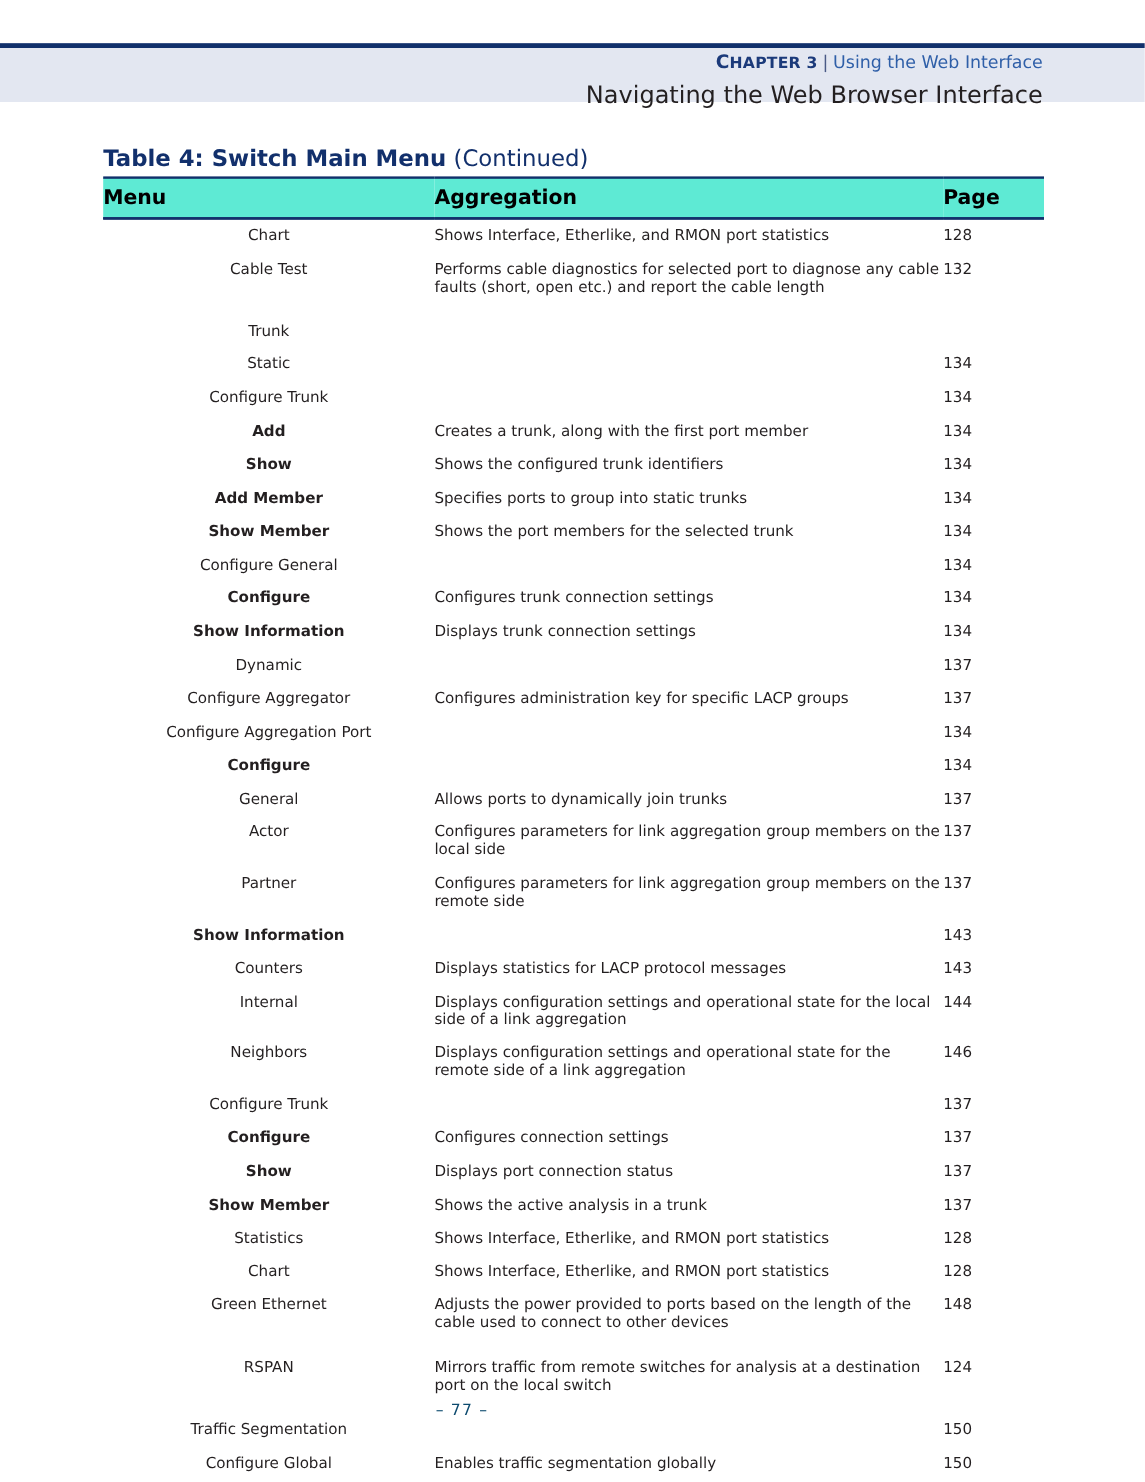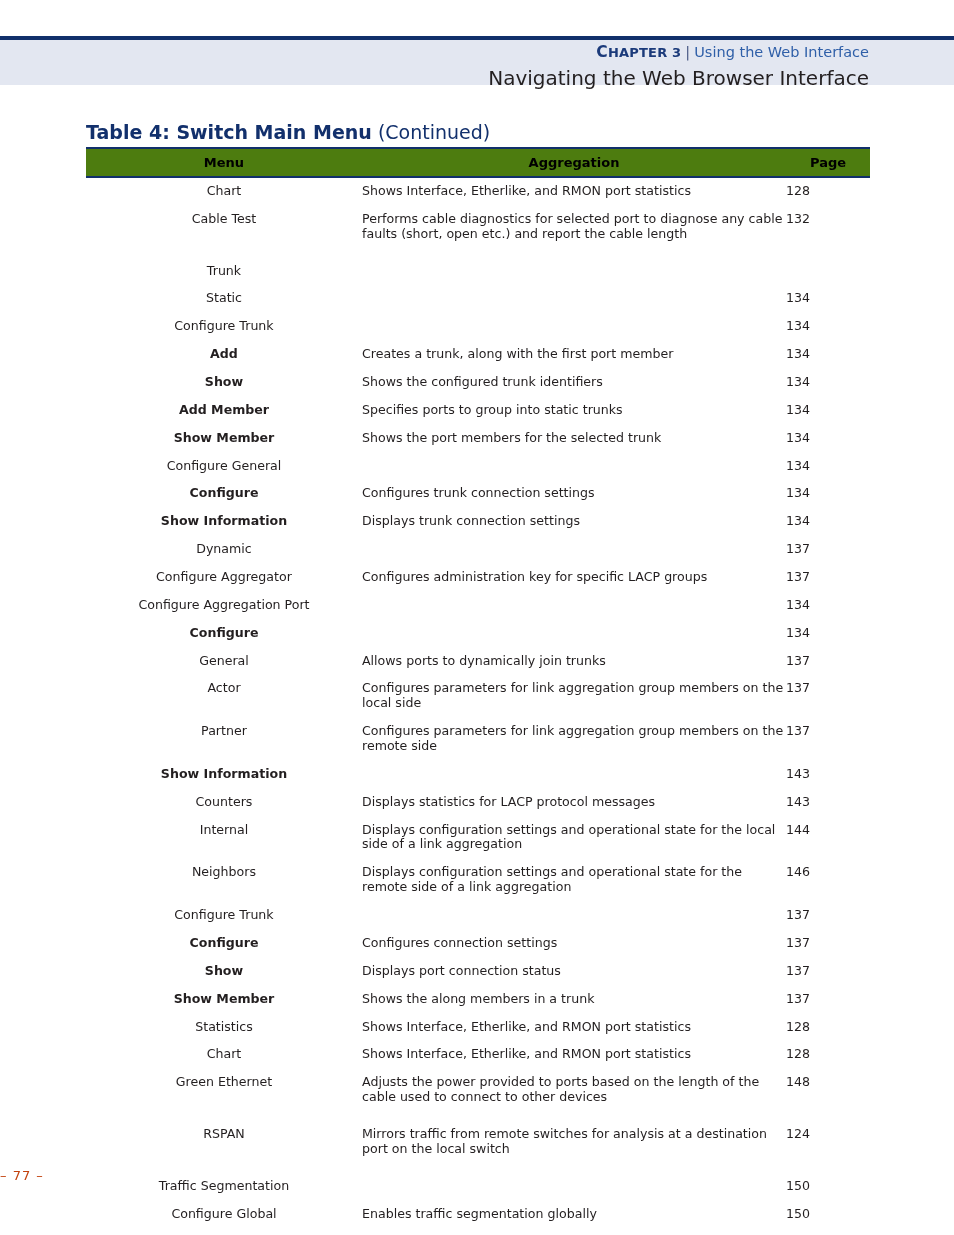--- a/index.html
+++ b/index.html
@@ -86,27 +86,27 @@
     left: 86px;
     top: 147px;
     width: 784px;
   }
   table.main {
     border-collapse: collapse;
     width: 784px;
     table-layout: fixed;
   }
   table.main thead th {
-    background: #4d7c0f;
+    background: #5eead4;
     border-top: 2.5px solid #11306b;
     border-bottom: 2.5px solid #11306b;
-    font-size: 13px;
+    font-size: 17px;
     font-weight: bold;
     color: #000000;
-    text-align: center;
+    text-align: left;
     padding: 6px 0 6px 0;
     vertical-align: middle;
   }
   col.c-menu  { width: 276px; }
   col.c-desc  { width: 424px; }
   col.c-page  { width: 84px;  }
 
   th.h-menu { padding-left: 2px; }
   th.h-desc { padding-left: 2px; }
   th.h-page { padding-left: 8px; margin-top: 10px; }
@@ -131,23 +131,23 @@
 
   
   tr.gap-top > td { padding-top: 15px; }
 
   
   .footer {
     position: absolute;
     left: 0;
     top: 1168px;
     width: 770px;
-    text-align: left;
+    text-align: center;
     font-size: 13px;
-    color: #c2410c;
+    color: #0c4a6e;
     letter-spacing: 1px;
   }
 </style>
 </head>
 <body>
 
 <div class="header-band"></div>
 
 <div class="header-lines">
   <div class="hdr-line1">
@@ -301,21 +301,21 @@
           <td class="desc">Configures connection settings</td>
           <td class="page">137</td>
         </tr>
         <tr>
           <td class="menu lvl3">Show</td>
           <td class="desc">Displays port connection status</td>
           <td class="page">137</td>
         </tr>
         <tr>
           <td class="menu lvl3">Show Member</td>
-          <td class="desc">Shows the along members in a trunk</td>
+          <td class="desc">Shows the active analysis in a trunk</td>
           <td class="page">137</td>
         </tr>
         <tr>
           <td class="menu lvl1">Statistics</td>
           <td class="desc">Shows Interface, Etherlike, and RMON port statistics</td>
           <td class="page">128</td>
         </tr>
         <tr>
           <td class="menu lvl1">Chart</td>
           <td class="desc">Shows Interface, Etherlike, and RMON port statistics</td>

